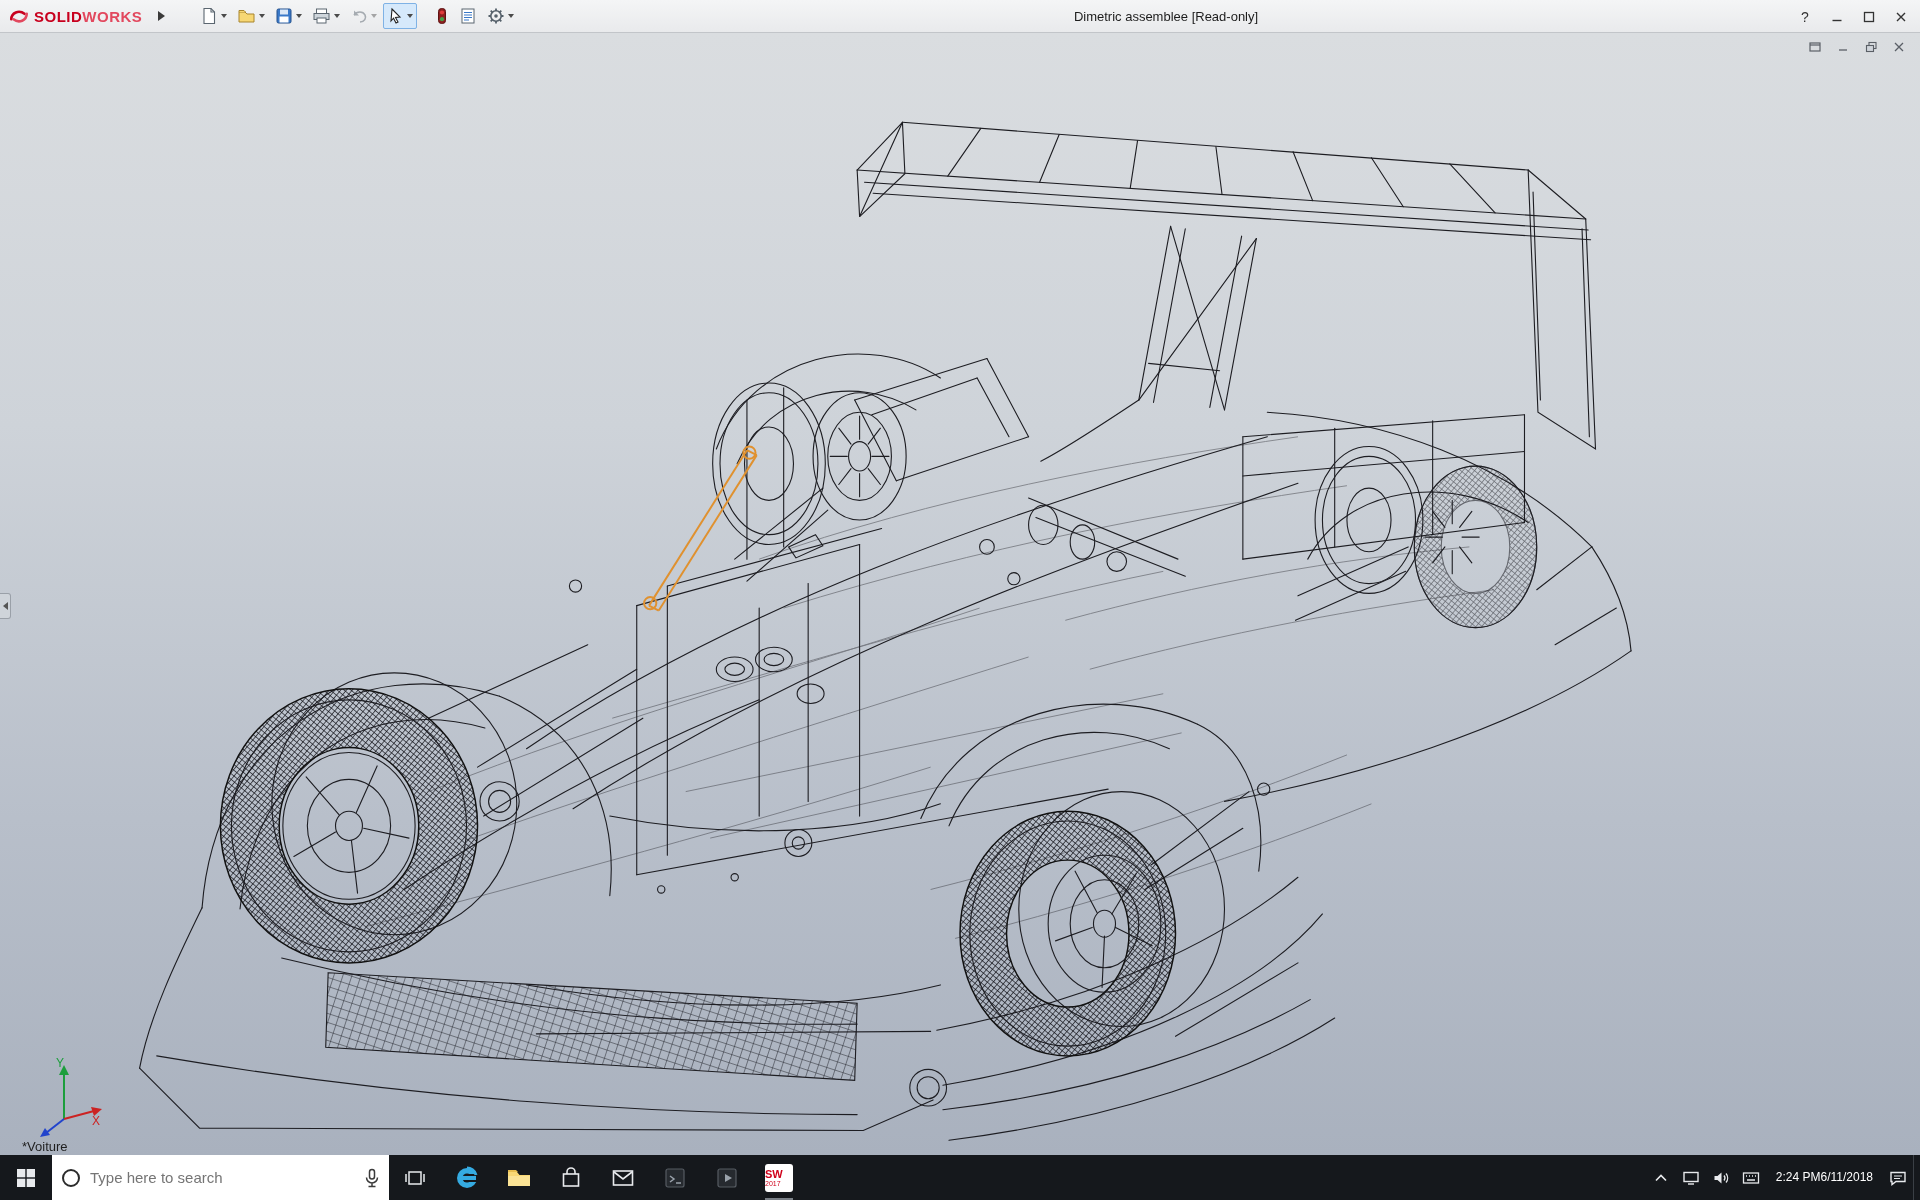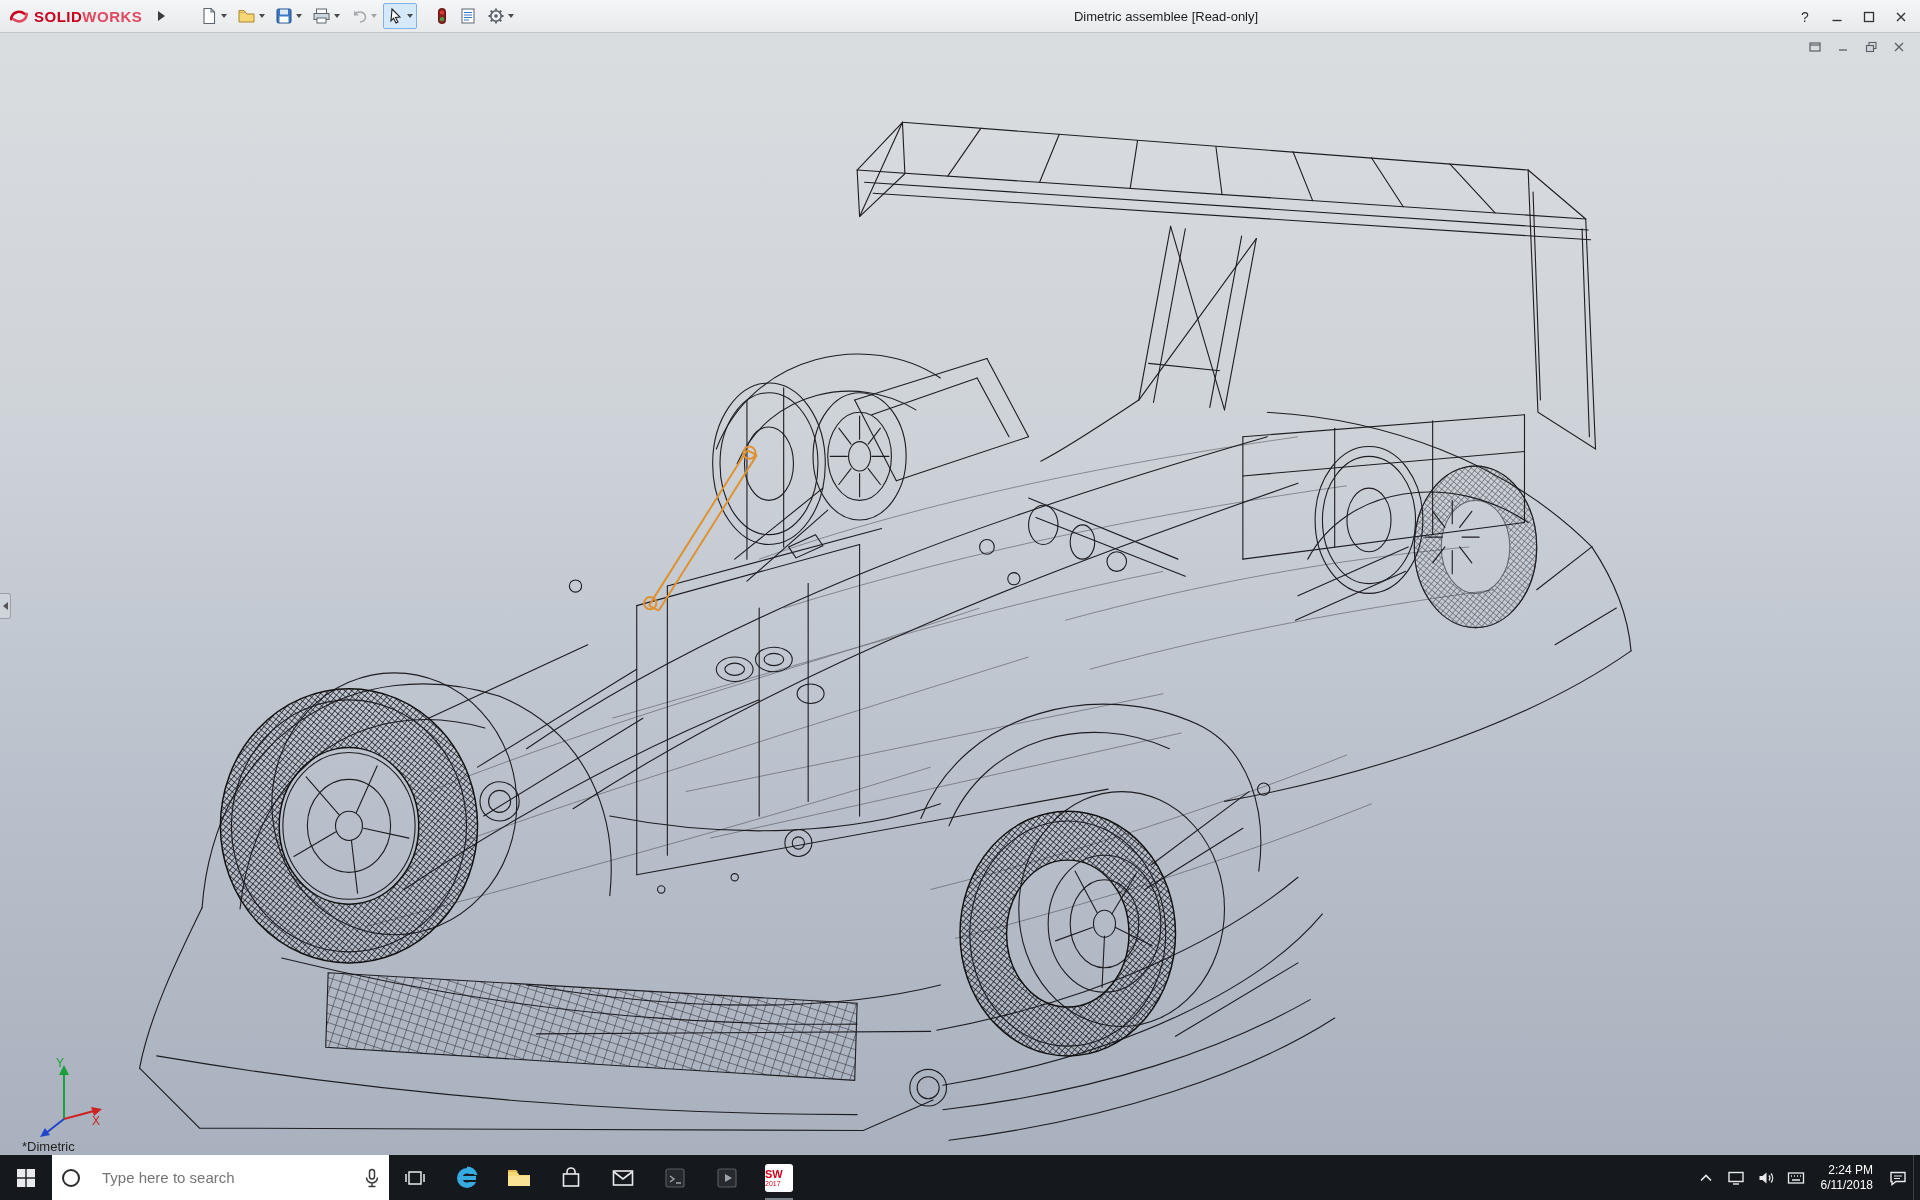--- a/index.html
+++ b/index.html
@@ -37,28 +37,28 @@
   .doc-controls .dbtn { width:22px; height:18px; display:flex; align-items:center; justify-content:center; cursor:pointer; }
   .panel-tab { position:absolute; left:0; top:560px; width:11px; height:26px; background:#cfd4da; border:1px solid #9aa0a8; border-left:none; border-radius:0 3px 3px 0; display:flex; align-items:center; justify-content:center; cursor:pointer; }
   .panel-tab .tri { width:0; height:0; border-right:5px solid #555; border-top:4px solid transparent; border-bottom:4px solid transparent; }
   .view-label { position:absolute; left:22px; bottom:1px; font-size:13px; color:#1f1f1f; }
   .triad { position:absolute; left:22px; bottom:18px; width:84px; height:84px; }
 
   
   .taskbar { position:absolute; bottom:0; left:0; width:1920px; height:45px; background:#15181c; display:flex; align-items:stretch; z-index:6; }
   .tk-btn { width:52px; display:flex; align-items:center; justify-content:center; cursor:pointer; position:relative; }
   .searchbox { width:337px; background:#ffffff; display:flex; align-items:center; padding:0 8px; gap:8px; }
-  .searchbox input { flex:1; border:none; outline:none; font-size:15px; color:#444; font-family:"Liberation Sans",sans-serif; background:transparent;margin-left:12px; }
+  .searchbox input { flex:1; border:none; outline:none; font-size:15px; color:#444; font-family:"Liberation Sans",sans-serif; background:transparent; }
   .run-indicator { position:absolute; bottom:0; left:12px; right:12px; height:2px; background:#7a8087; }
   .sw-tile { width:28px; height:28px; background:#fff; border-radius:3px; display:flex; flex-direction:column; align-items:flex-start; justify-content:center; line-height:1; }
   .sw-tile .l1 { color:#d0021b; font-weight:bold; font-size:11px; }
   .sw-tile .l2 { color:#d0021b; font-size:7px; }
   .tray { margin-left:auto; display:flex; align-items:stretch; }
   .tray .tk-btn { width:30px; }
-  .clock { display:flex; flex-direction:column; align-items:flex-end; justify-content:center; padding:0 10px; color:#fff; font-size:12px; line-height:15px; cursor:default; }
+  .clock { display:flex; flex-direction:row; align-items:center; justify-content:center; padding:0 10px; color:#fff; font-size:12px; line-height:15px; cursor:default; }
   .show-desktop { width:7px; border-left:1px solid #3a3f45; }
 </style>
 </head>
 <body>
 
 <div class="titlebar">
   <div class="brand">
     <svg width="22" height="22" viewBox="0 0 20 20">
       <path d="M3 13c0-6 7-9 12-5" stroke="#c8001e" stroke-width="2.4" fill="none" stroke-linecap="round"></path>
       <path d="M17 8c0 6-7 9-12 5" stroke="#e2485e" stroke-width="2.4" fill="none" stroke-linecap="round"></path>
@@ -396,21 +396,21 @@
     <path d="M42 66 L42 20" stroke="#1c9e3c" stroke-width="2"></path>
     <path d="M42 12 l-5 10 h10 z" fill="#1c9e3c"></path>
     <text x="34" y="14" font-size="12" fill="#1c9e3c">Y</text>
     <path d="M42 66 L72 58" stroke="#cc2222" stroke-width="2"></path>
     <path d="M80 56 l-11 -2 l3 9 z" fill="#cc2222"></path>
     <text x="70" y="72" font-size="12" fill="#cc2222">X</text>
     <path d="M42 66 L24 80" stroke="#2244cc" stroke-width="2"></path>
     <path d="M18 84 l10 -2 l-5 -7 z" fill="#2244cc"></path>
   </svg>
 
-  <div class="view-label">*Dimetric</div>
+  <div class="view-label">*Voiture</div>
 </div>
 
 <div class="taskbar">
   <div class="tk-btn">
     <svg width="20" height="20" viewBox="0 0 20 20">
       <rect x="1" y="1" width="8.3" height="8.3" fill="#e8eaed"></rect>
         <rect x="10.7" y="1" width="8.3" height="8.3" fill="#e8eaed"></rect>
       <rect x="1" y="10.7" width="8.3" height="8.3" fill="#e8eaed"></rect>
         <rect x="10.7" y="10.7" width="8.3" height="8.3" fill="#e8eaed"></rect>
     </svg>

